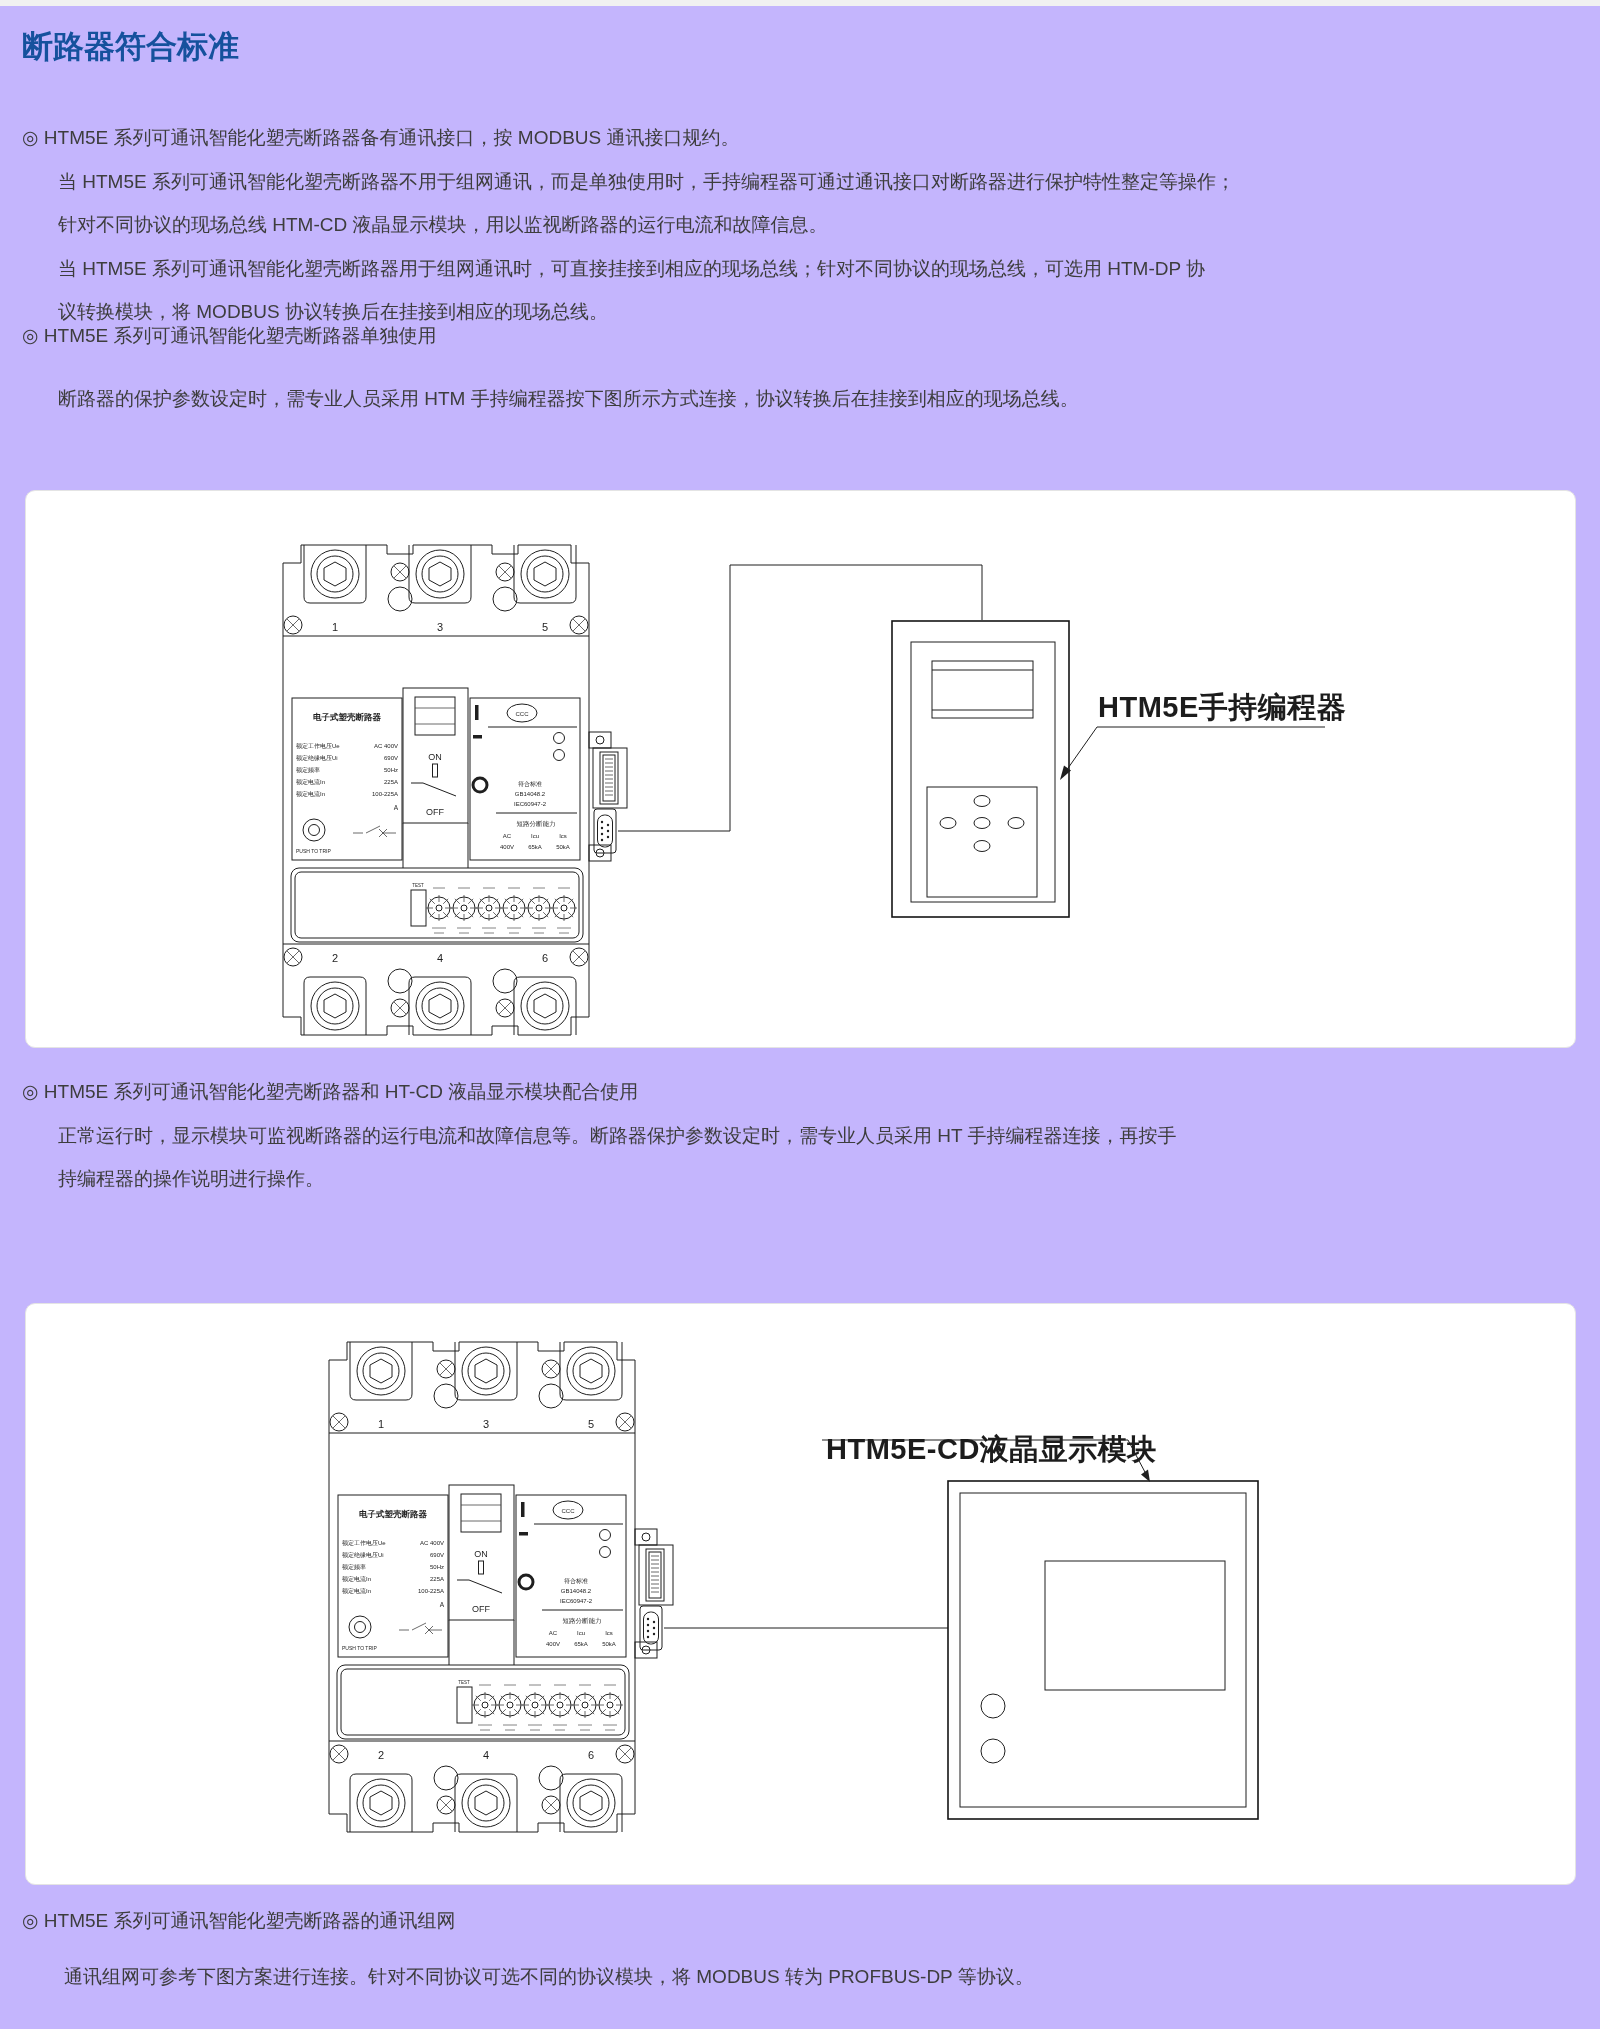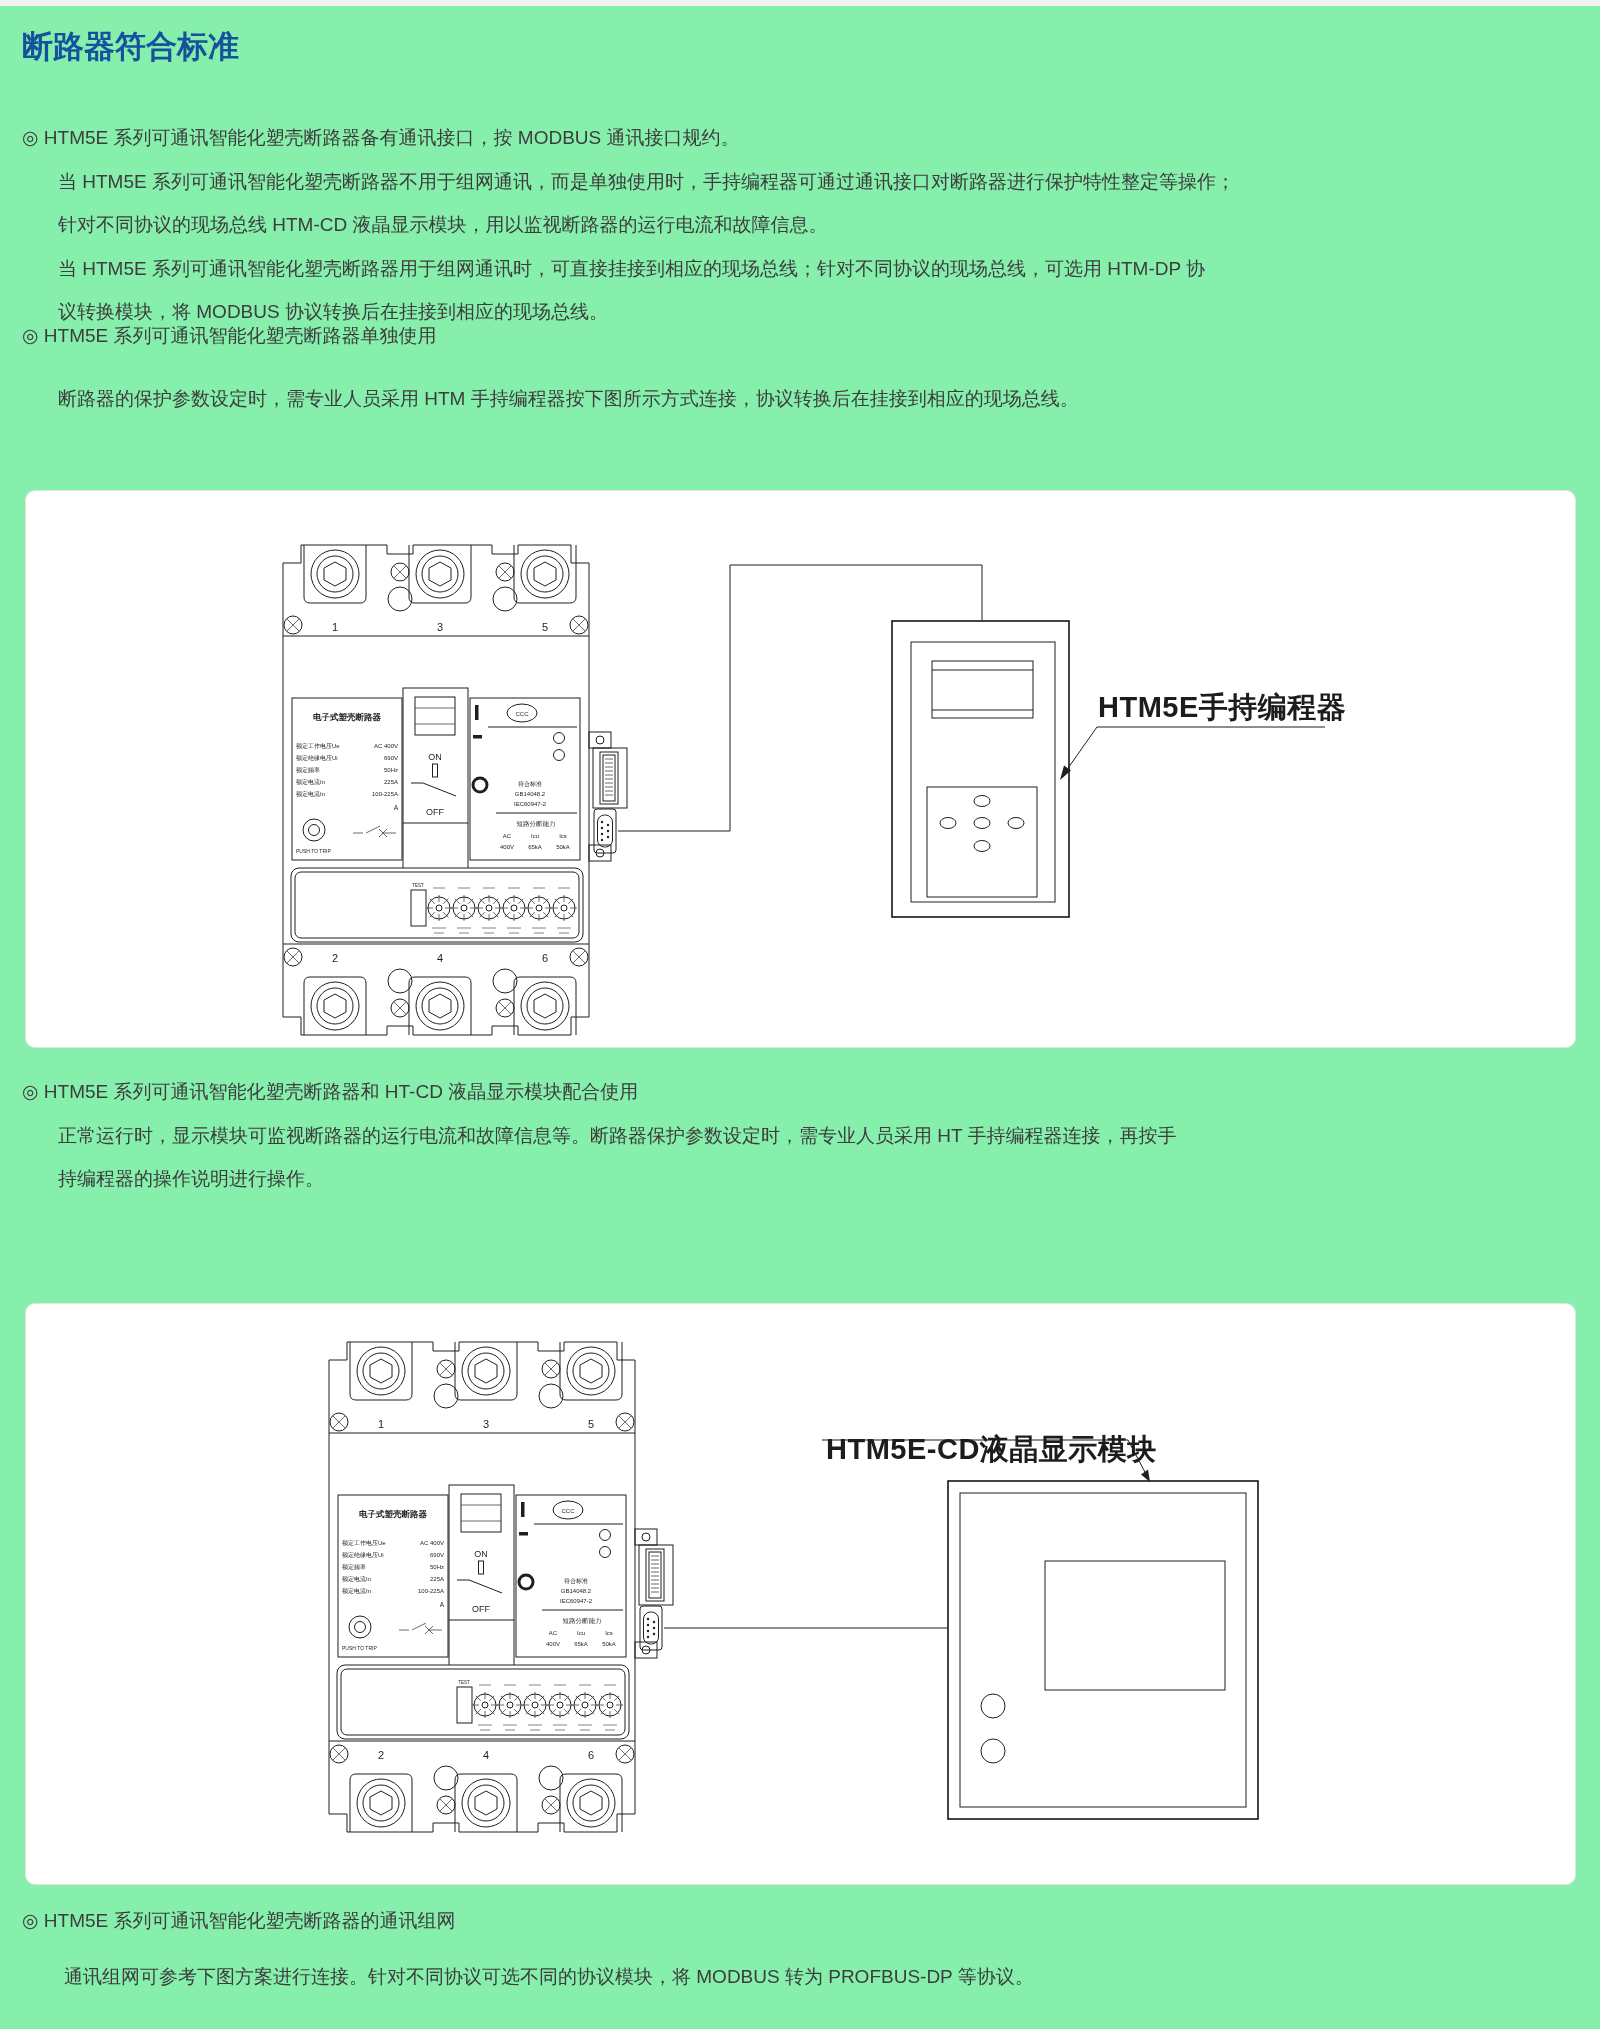--- a/index.html
+++ b/index.html
@@ -1,16 +1,16 @@
 <!DOCTYPE html>
 <html><head>
 <meta charset="utf-8">
 <style>
   html,body{margin:0;padding:0;background:#fbfbfb;}
-  .page{position:relative;width:1600px;height:2029px;background:#86efac;overflow:hidden;
+  .page{position:relative;width:1600px;height:2029px;background:#c4b5fd;overflow:hidden;
         font-family:"Liberation Sans","DejaVu Sans",sans-serif;}
   .topstrip{position:absolute;left:0;top:0;width:1600px;height:6px;background:#f1f1f1;}
   .page-title{position:absolute;left:22px;top:26px;font-size:31px;font-weight:bold;color:#15519d;white-space:nowrap;}
   .tline{position:absolute;white-space:nowrap;font-size:19px;color:#3d3d3d;height:36px;line-height:36px;}
   .tline.bullet{left:22px;}
   .tline.cont{left:58px;}
   .figbox{position:absolute;left:25px;width:1551px;background:#ffffff;border:1.5px solid #e4e4e4;border-radius:10px;box-sizing:border-box;}
   .fig1{top:490px;height:558px;}
   .fig2{top:1303px;height:582px;}
   .dev-label{position:absolute;font-size:29px;font-weight:bold;color:#1c1c1c;letter-spacing:.5px;white-space:nowrap;}

